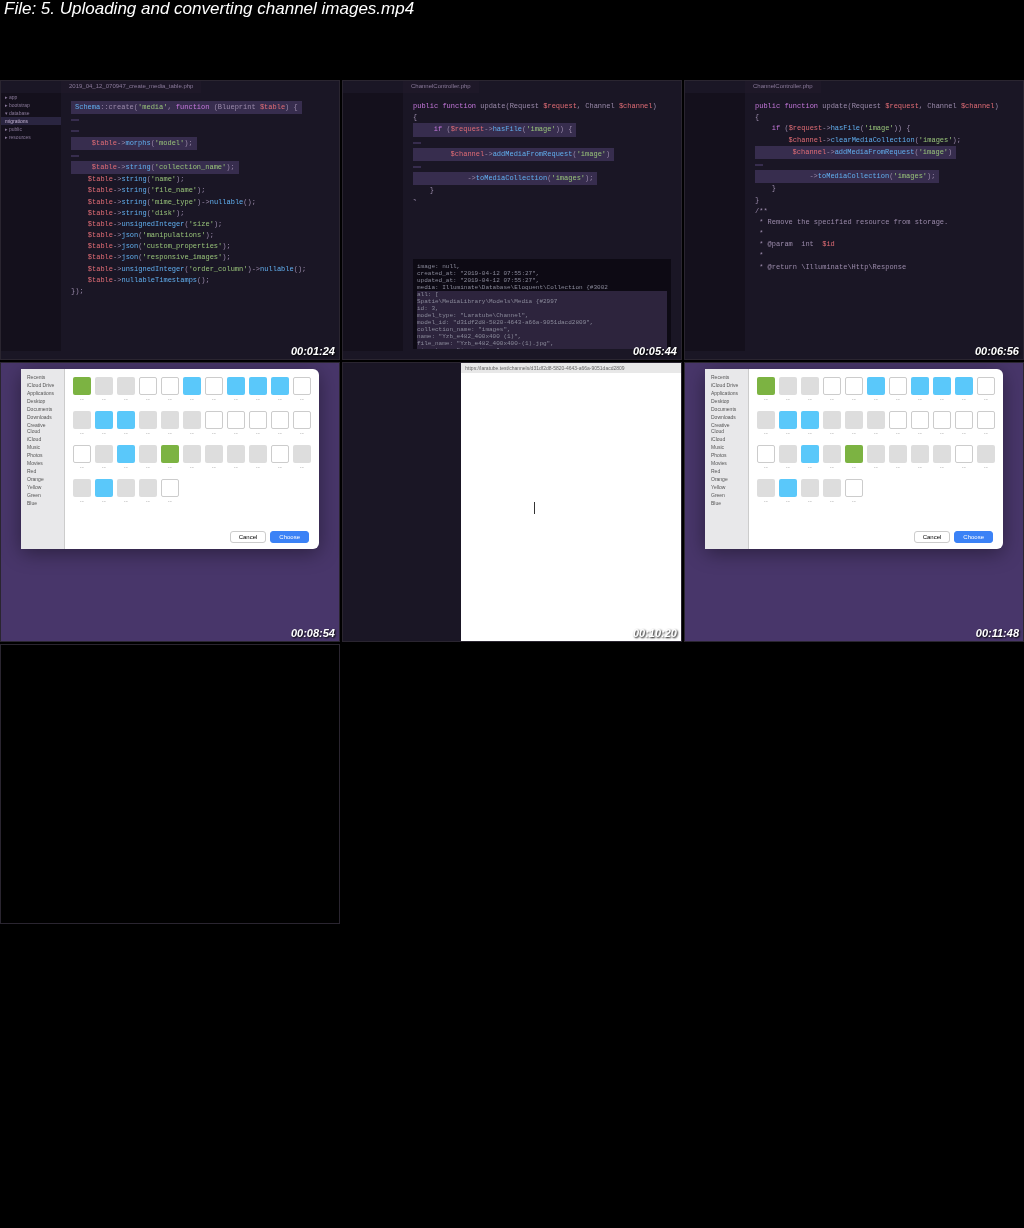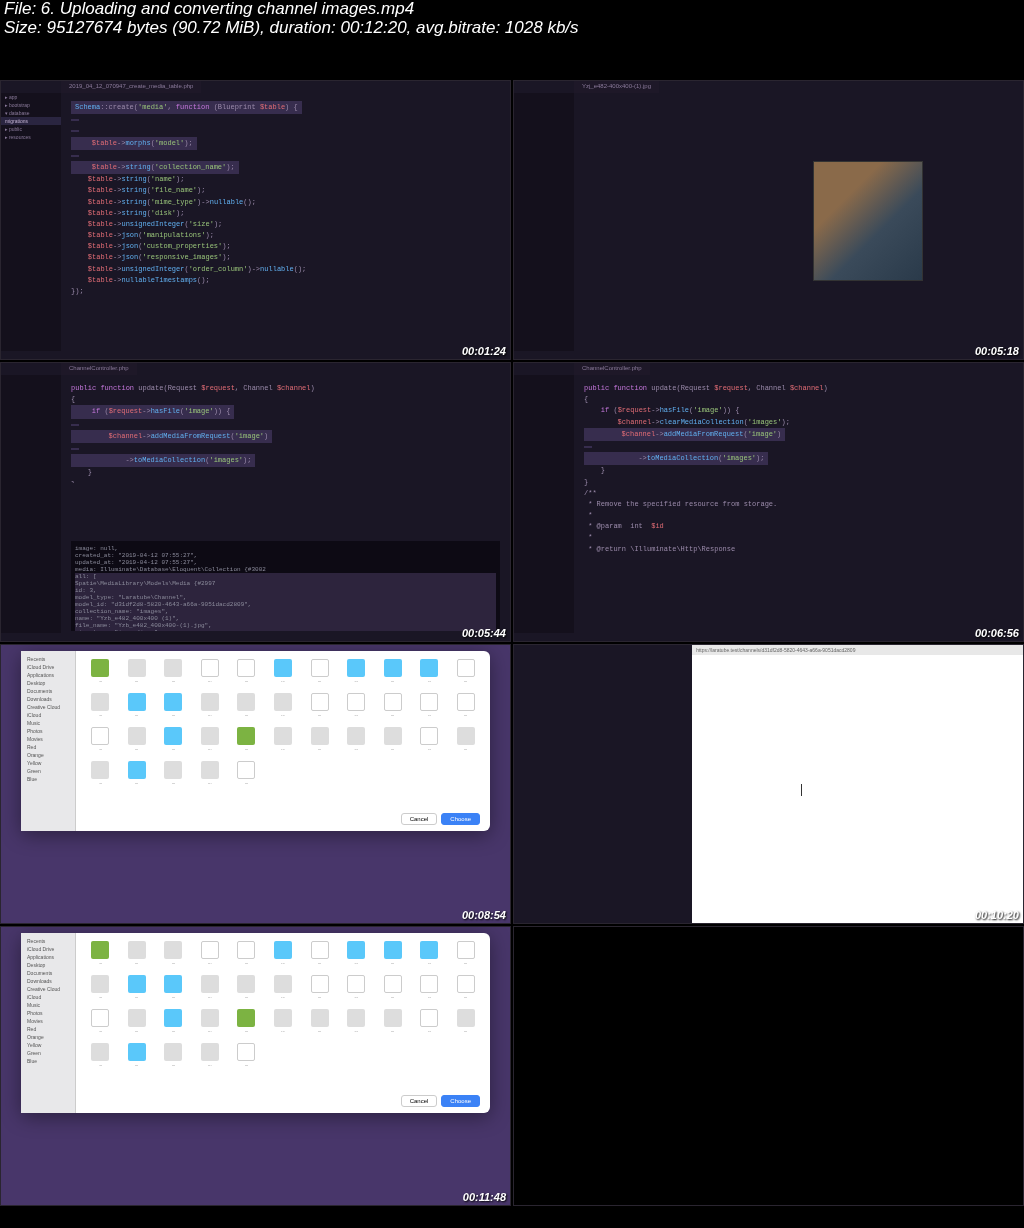--- a/index.html
+++ b/index.html
@@ -17,21 +17,21 @@
   left: 4px;
   color: #fff;
   font-size: 17px;
   font-style: italic;
   line-height: 1.1;
   z-index: 10;
   text-shadow: 1px 1px 2px rgba(0,0,0,0.8);
 }
 .grid {
   display: grid;
-  grid-template-columns: 1fr 1fr;
+  grid-template-columns: 1fr 1fr 1fr;
   grid-template-rows: repeat(4, 280px);
   gap: 2px;
   padding-top: 80px;
 }
 .tile {
   background: #1a1625;
   position: relative;
   overflow: hidden;
   border: 1px solid #2a2530;
 }
@@ -206,22 +206,21 @@
   width: 1px;
   height: 12px;
   background: #333;
 }
 .tile-empty { background: #000; }
 </style>
 </head>
 <body>
 
 <div class="header-info">
-  <div>File: 6. Uploading and converting channel images.mp4</div>
-  <div>Size: 95127674 bytes (90.72 MiB), duration: 00:12:20, avg.bitrate: 1028 kb/s</div>
+  <div>File: 5. Uploading and converting channel images.mp4</div>
 </div>
 
 <div class="grid">
 
   <div class="tile">
     <div class="editor-sidebar">
       <div class="sidebar-file">▸ app</div>
       <div class="sidebar-file">▸ bootstrap</div>
       <div class="sidebar-file">▾ database</div>
       <div class="sidebar-file hl">  migrations</div>
@@ -257,28 +256,20 @@
         <div class="code-line"></div>
         <div class="code-line">    <span class="var">$table</span>-&gt;<span class="fn">unsignedInteger</span>(<span class="str">'order_column'</span>)-&gt;<span class="fn">nullable</span>();</div>
         <div class="code-line"></div>
         <div class="code-line">    <span class="var">$table</span>-&gt;<span class="fn">nullableTimestamps</span>();</div>
         <div class="code-line"></div>
         <div class="code-line">});</div>
       </div>
     <div class="timestamp">00:01:24</div>
   </div>
 
-  <div class="tile">
-    <div class="editor-sidebar"></div>
-    <div class="editor-tabs">
-      <div class="editor-tab">Yzj_e482-400x400-(1).jpg</div>
-    </div>
-    <div class="avatar"></div>
-    <div class="timestamp">00:05:18</div>
-  </div>
 
   <div class="tile">
     <div class="editor-sidebar"></div>
     <div class="editor-tabs">
       <div class="editor-tab">ChannelController.php</div>
     </div>
     <div class="editor-body" id="code3" style="height:100px;overflow:hidden">
         <div class="code-line"><span class="kw">public</span> <span class="kw">function</span> update(Request <span class="var">$request</span>, Channel <span class="var">$channel</span>)</div>
         <div class="code-line">{</div>
         <div class="code-line"></div>

